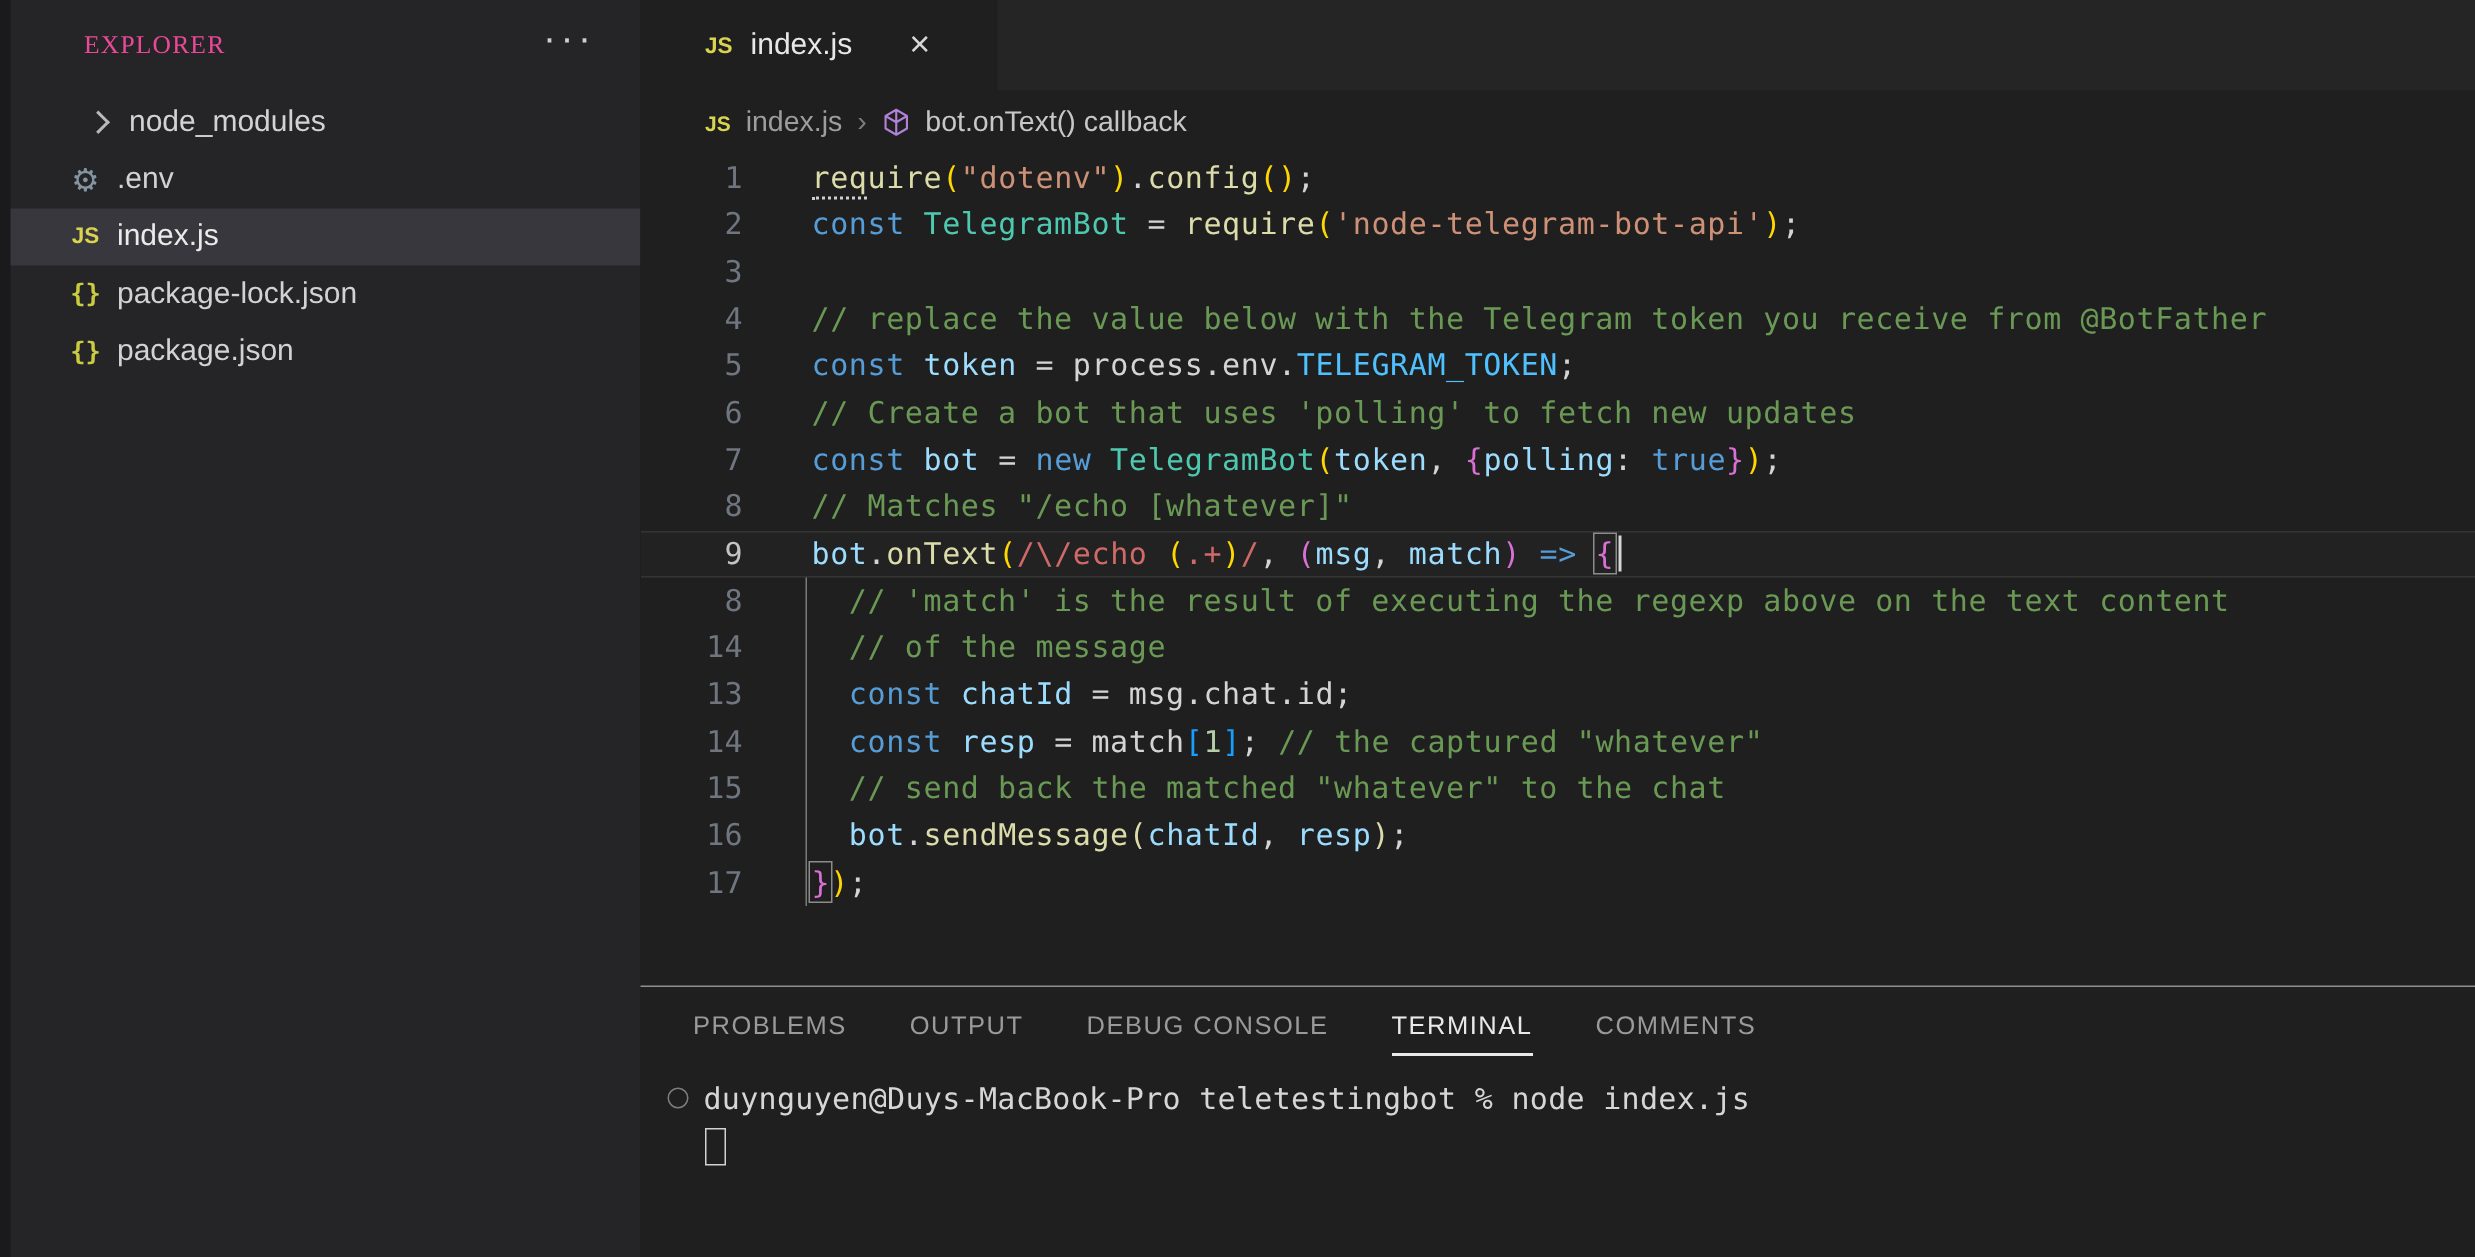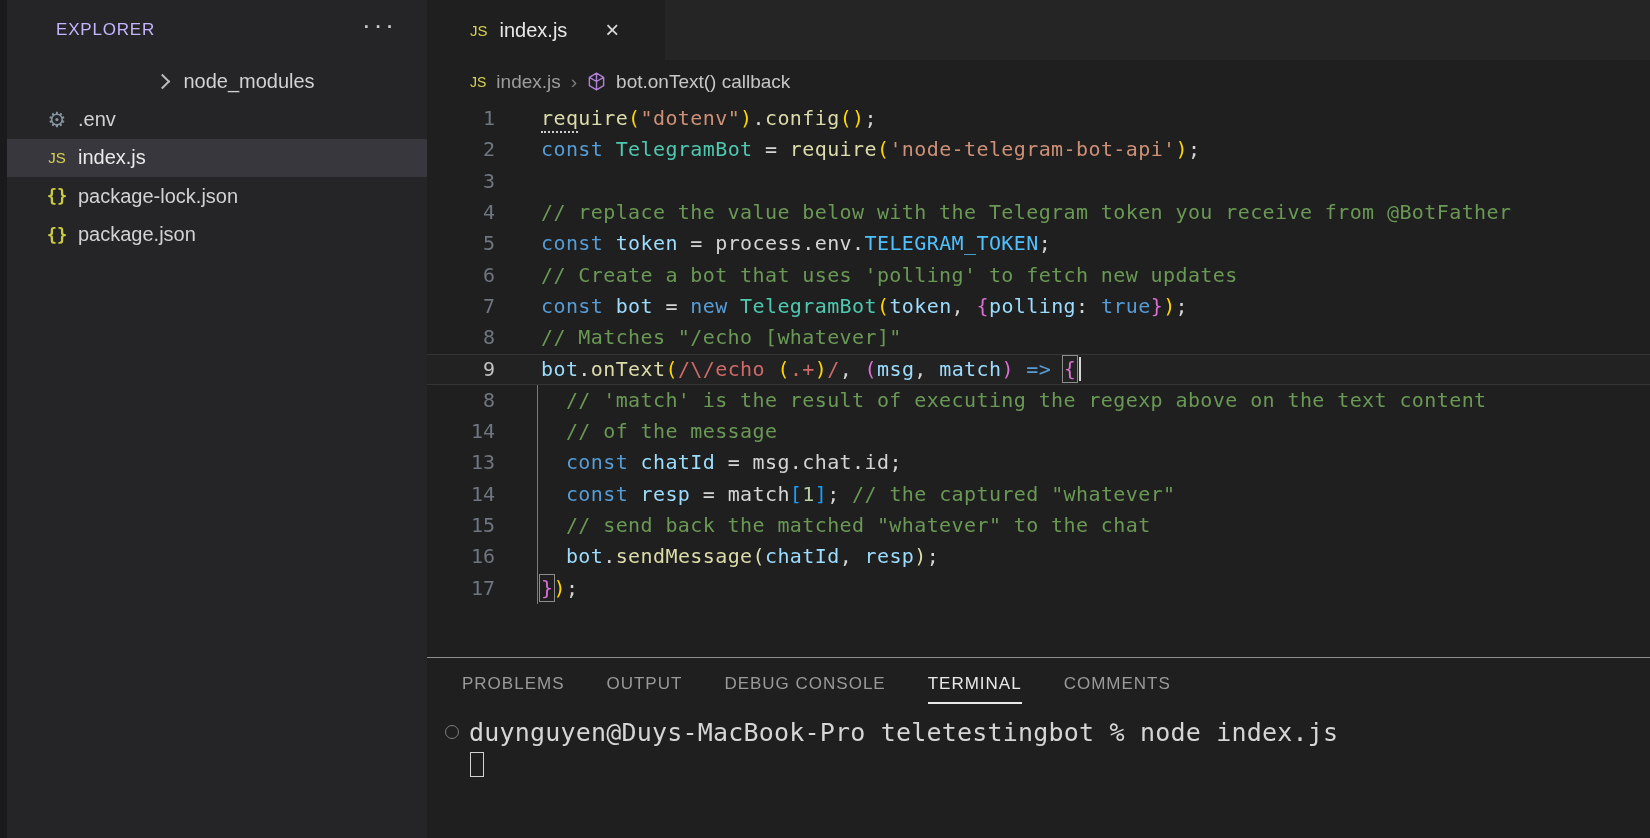--- a/index.html
+++ b/index.html
@@ -5,36 +5,36 @@
   html,body{margin:0;padding:0;background:#111;}
   #app{position:relative;width:1650px;height:838px;background:#1f1f1f;overflow:hidden;
        font-family:"Liberation Sans",sans-serif;color:#ccc;-webkit-font-smoothing:antialiased;}
 
   
   .edge{position:absolute;left:0;top:0;width:7px;height:838px;background:#1a1a1d;z-index:5;}
 
   
   .sidebar{position:absolute;left:0;top:0;width:427px;height:838px;background:#252528;}
   .sb-head{position:relative;height:62px;}
-  .sb-title{position:absolute;left:56px;top:20px;font-size:17px;letter-spacing:.8px;color:#c4b5fd;}
+  .sb-title{position:absolute;left:56px;top:20px;font-size:17px;letter-spacing:.8px;color:#ec4899;font-family:Liberation Serif, serif;}
   .sb-more{position:absolute;right:30px;top:10px;font-size:26px;letter-spacing:3px;color:#cfcfcf;cursor:default;}
   .sb-project{display:flex;align-items:center;height:38px;padding-left:16px;color:#e2e2e2;
               font-weight:bold;font-size:19px;letter-spacing:.4px;}
   .sb-project .chev{margin-right:14px;}
   .srow{display:flex;align-items:center;height:38.4px;font-size:20px;color:#d2d2d2;white-space:nowrap;}
   .srow.selected{background:#37373d;color:#eaeaea;}
   .srow .ic{display:inline-flex;align-items:center;justify-content:center;width:34px;margin-right:4px;flex:0 0 34px;}
-  .srow.folder{padding-left:33px;justify-content:center;}
+  .srow.folder{padding-left:48px;}
   .srow.file{padding-left:40px;}
 
   .chev{display:inline-block;width:9px;height:9px;border-right:2px solid #b9b9b9;border-bottom:2px solid #b9b9b9;}
   .chev.down{transform:rotate(45deg);margin-top:-4px;}
   .chev.right{transform:rotate(-45deg);}
   .gear{font-size:21px;color:#8494a0;font-family:"DejaVu Sans",sans-serif;}
-  .jsbadge{color:#d9d34f;font-weight:normal;font-size:15px;letter-spacing:0;font-family:"Liberation Sans",sans-serif;}
+  .jsbadge{color:#d9d34f;font-weight:bold;font-size:15px;letter-spacing:0;font-family:"Liberation Sans",sans-serif;}
   .braces{color:#cbcb41;font-weight:bold;font-size:17px;font-family:"DejaVu Sans Mono",monospace;}
 
   
   .editor-area{position:absolute;left:427px;top:0;width:1223px;height:838px;background:#1f1f1f;}
   .tabbar{position:relative;height:60px;background:#252526;}
   .tab{position:absolute;left:0;top:0;width:238px;height:60px;background:#1f1f1f;
        display:flex;align-items:center;padding-left:43px;box-sizing:border-box;}
   .tab .jsbadge{margin-right:12px;}
   .tab-label{font-size:20px;color:#e8e8e8;}
   .tab-close{margin-left:38px;font-size:24px;color:#d8d8d8;line-height:1;cursor:default;}
@@ -64,21 +64,21 @@
   .tk-box{outline:1px solid #8c8c8c;outline-offset:1px;}
   .cursor{display:inline-block;width:2px;height:24px;background:#d6d6d6;vertical-align:-5px;margin-left:3px;}
 
   
   .panel{position:absolute;left:427px;top:657px;width:1223px;height:181px;background:#1f1f1f;
          border-top:1px solid #8f8f8f;box-sizing:border-box;}
   .panel-tabs{display:flex;gap:42px;padding:16px 0 0 35px;text-align:center;}
   .ptab{font-size:17px;letter-spacing:1px;color:#9a9a9a;padding-bottom:8px;cursor:default;}
   .ptab.active{color:#e9e9e9;border-bottom:2px solid #e9e9e9;}
   .term{margin-top:12px;padding-left:12px;font-family:"DejaVu Sans Mono","Liberation Mono",monospace;
-        font-size:25px;letter-spacing:.2px;color:#d6d6d6;}
+        font-size:20px;letter-spacing:.2px;color:#d6d6d6;}
   .term-row{display:flex;align-items:center;height:32px;}
   .term-circle{width:12px;height:12px;border:1.5px solid #7e7e7e;border-radius:50%;margin:0 10px 0 6px;flex:0 0 auto;}
   .term-cursor{display:inline-block;width:12px;height:23px;border:1.5px solid #d2d2d2;margin-left:31px;}
 </style>
 </head>
 <body>
 
 <div id="app">
   <div class="edge"></div>
 

